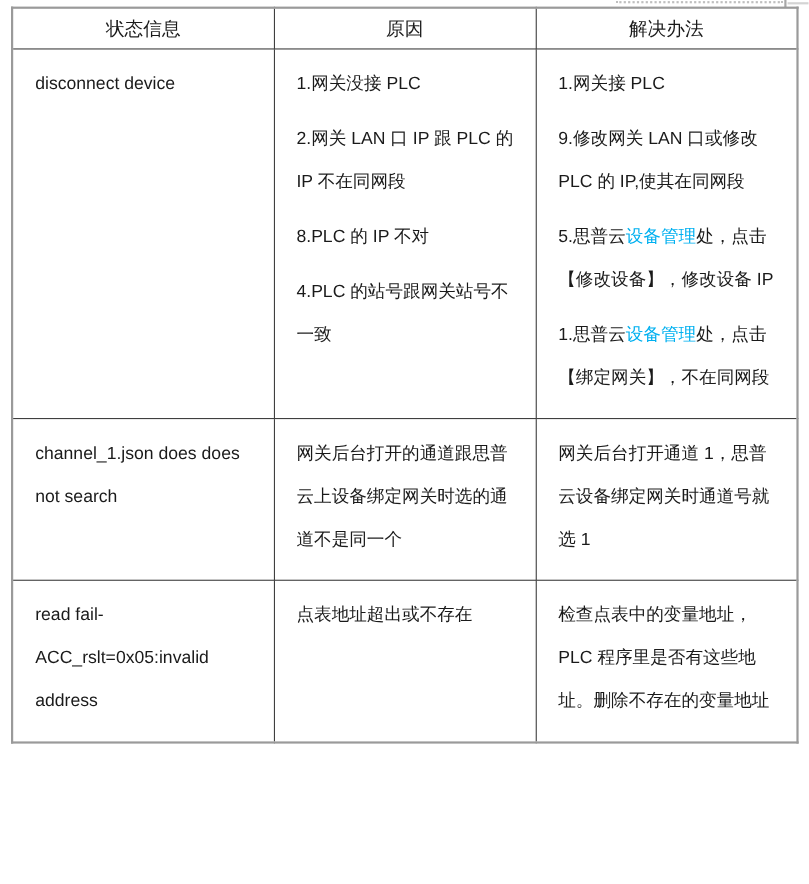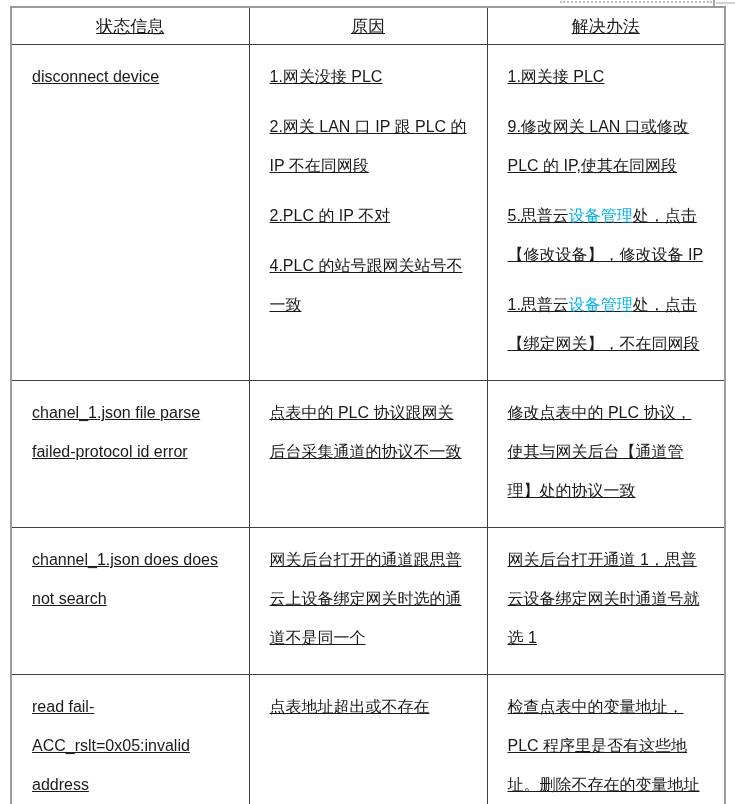--- a/index.html
+++ b/index.html
@@ -17,21 +17,21 @@
   .artifact-tick{position:absolute;top:0;left:713px;width:2px;height:7px;background:#a8a8a8;}
   .artifact-line2{position:absolute;top:2px;left:716px;width:19px;height:2px;background:#d4d4d4;}
 
   table.tbl{
     position:absolute;left:10px;top:6px;width:714px;
     border-collapse:collapse;table-layout:fixed;
     border:2px solid #9a9a9a;
   }
   .tbl th,.tbl td{
     border:1px solid #3f3f3f;
-    overflow:hidden;word-break:break-word;text-decoration:underline;
+    overflow:hidden;word-break:break-word;
   }
   .tbl th{
     height:36px;font-size:17px;font-weight:400;text-align:center;
     vertical-align:middle;padding:0 4px;
   }
   .tbl td{
     font-size:16px;line-height:39px;vertical-align:top;
     padding:1px 8px 6px 9px;
   }
   .tbl td p{margin:11px;}
@@ -65,39 +65,28 @@
       </tr>
     </thead>
     <tbody>
         <tr>
           <td>
             <p><span>disconnect device</span></p>
           </td>
           <td>
             <p><span>1.网关没接 PLC</span></p>
             <p><span>2.网关 LAN 口 IP 跟 PLC 的 IP 不在同网段</span></p>
-            <p><span>2.PLC 的 IP 不对</span></p>
+            <p><span>8.PLC 的 IP 不对</span></p>
             <p><span>4.PLC 的站号跟网关站号不一致</span></p>
           </td>
           <td>
             <p><span>1.网关接 PLC</span></p>
             <p><span>9.修改网关 LAN 口或修改 PLC 的 IP,使其在同网段</span></p>
             <p><span>5.思普云</span><span class="accent">设备管理</span><span>处，点击【修改设备】，修改设备 IP</span></p>
             <p><span>1.思普云</span><span class="accent">设备管理</span><span>处，点击【绑定网关】，不在同网段</span></p>
-          </td>
-        </tr>
-        <tr>
-          <td>
-            <p><span>chanel_1.json file parse failed-protocol id error</span></p>
-          </td>
-          <td>
-            <p><span>点表中的 PLC 协议跟网关后台采集通道的协议不一致</span></p>
-          </td>
-          <td>
-            <p><span>修改点表中的 PLC 协议，使其与网关后台【通道管理】处的协议一致</span></p>
           </td>
         </tr>
         <tr>
           <td>
             <p><span>channel_1.json does does not search</span></p>
           </td>
           <td>
             <p><span>网关后台打开的通道跟思普云上设备绑定网关时选的通道不是同一个</span></p>
           </td>
           <td>

